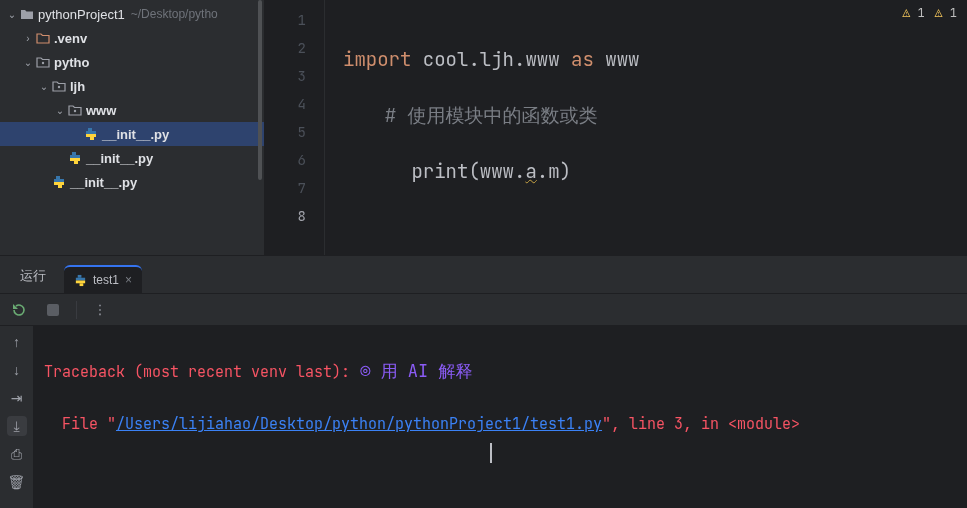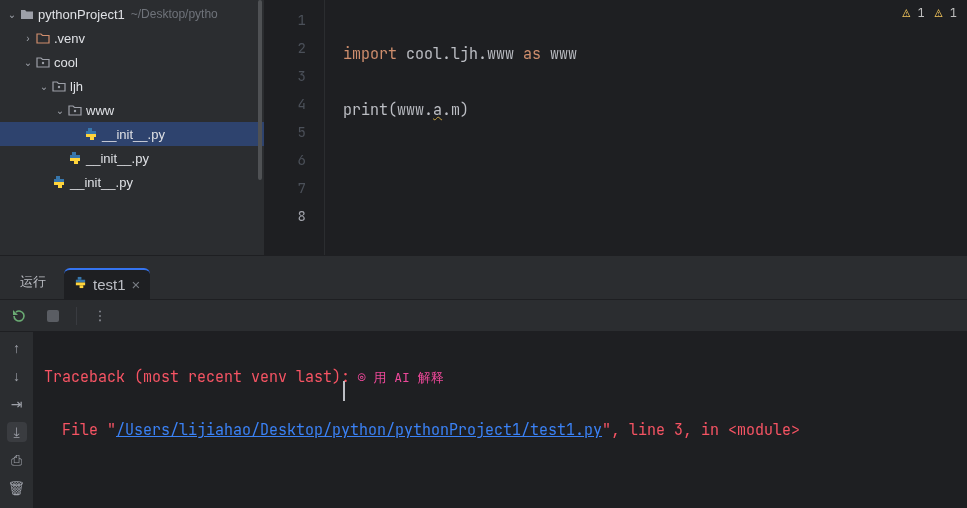--- a/index.html
+++ b/index.html
@@ -42,21 +42,21 @@
   }
   .tree-row.selected { background: #2e436e; }
   .chev {
     width: 12px;
     display: inline-flex;
     justify-content: center;
     color: #9da0a8;
     font-size: 10px;
   }
   .ico { width: 18px; display: inline-flex; align-items: center; justify-content: center; }
-  .tree-label { margin-left: 2px; color: #dfe1e5; }
+  .tree-label { margin-left: 2px; color: #dfe1e5; font-weight: bold; }
   .tree-path { color: #6f737a; margin-left: 6px; font-size: 12px; text-align: right; }
   .ind1 { padding-left: 22px; }
   .ind2 { padding-left: 38px; }
   .ind3 { padding-left: 54px; }
   .ind4 { padding-left: 70px; }
 
   .editor {
     flex: 1;
     background: #1e1f22;
     display: flex;
@@ -69,25 +69,26 @@
     border-right: 1px solid #2b2d30;
     color: #4b5059;
     text-align: right;
     padding-right: 18px;
     padding-top: 6px;
     font-size: 14px;
     line-height: 28px;
   }
   .gutter .active { color: #a1a3ab; }
   .code {
-    padding-top: 12px;
+    padding-top: 18px;
     padding-left: 18px;
-    font-size: 15px;
+    font-size: 19px;
     line-height: 28px;
     white-space: pre;
+    text-align: center;
   }
   .kw { color: #cf8e6d; }
   .id { color: #bcbec4; }
   .cmt { color: #7a7e85; }
   .fn { color: #bcbec4; }
   .squiggle { text-decoration: underline wavy #c9a544; text-decoration-thickness: 1px; }
   .caret {
     display: inline-block;
     width: 2px;
     height: 20px;
@@ -107,37 +108,37 @@
   .warn-tri { color: #f2c55c; font-size: 13px; }
 
   .bottom {
     flex: 1;
     background: #1e1f22;
     border-top: 1px solid #1e1f22;
     display: flex;
     flex-direction: column;
   }
   .run-tabs {
-    height: 44px;
+    height: 38px;
     background: #2b2d30;
     display: flex;
     align-items: flex-end;
     padding-left: 8px;
     border-bottom: 1px solid #1e1f22;
   }
   .run-title { color: #bcbec4; padding: 8px 12px; font-size: 13px; }
   .run-tab {
     display: flex;
-    align-items: flex-start;
+    align-items: flex-end;
     gap: 6px;
     padding: 6px 10px;
     background: #1e1f22;
     border-radius: 6px 6px 0 0;
     color: #bcbec4;
-    font-size: 15px;
+    font-size: 12px;
     border-top: 2px solid #3574f0;
     margin-left: 6px;
   }
   .run-tab .close { color: #7a7e85; cursor: pointer; }
   .run-toolbar {
     height: 32px;
     display: flex;
     align-items: center;
     gap: 12px;
     padding-left: 8px;
@@ -165,21 +166,21 @@
     font-family: "JetBrains Mono", Menlo, Consolas, monospace;
     font-size: 15px;
     line-height: 26px;
     padding: 6px 10px;
     white-space: pre;
     color: #bcbec4;
     overflow: hidden;
   }
   .err { color: #f75464; }
   .link { color: #3b82f6; text-decoration: underline; cursor: pointer; }
-  .ai-hint { color: #ec4899; font-size: 13px; }
+  .ai-hint { color: #8b5cf6; font-size: 17px; }
 
   svg { display: block; }
 </style>
 </head>
 <body>
 
 <div class="top">
   <div class="sidebar">
     <div class="tree">
       <div class="tree-row">
@@ -202,21 +203,21 @@
         <span class="tree-label">.venv</span>
       </div>
       <div class="tree-row ind1">
         <span class="chev">⌄</span>
         <span class="ico">
           <svg width="14" height="12" viewBox="0 0 14 12">
               <path fill="none" stroke="#9da0a8" stroke-width="1.2" d="M1 2h4l1.5 1.5H13V11H1z"></path>
               <circle cx="7" cy="7" r="1.2" fill="#9da0a8"></circle>
             </svg>
         </span>
-        <span class="tree-label">cool</span>
+        <span class="tree-label">pytho</span>
       </div>
       <div class="tree-row ind2">
         <span class="chev">⌄</span>
         <span class="ico">
           <svg width="14" height="12" viewBox="0 0 14 12">
               <path fill="none" stroke="#9da0a8" stroke-width="1.2" d="M1 2h4l1.5 1.5H13V11H1z"></path>
               <circle cx="7" cy="7" r="1.2" fill="#9da0a8"></circle>
             </svg>
         </span>
         <span class="tree-label">ljh</span>
@@ -281,20 +282,21 @@
       <div>2</div>
       <div>3</div>
       <div>4</div>
       <div>5</div>
       <div>6</div>
       <div>7</div>
       <div class="active">8</div>
     </div>
     <div class="code">
 <div><span class="kw">import</span> <span class="id">cool.ljh.www</span> <span class="kw">as</span> <span class="id">www</span></div>
+<div class="cmt"># 使用模块中的函数或类</div>
 <div><span class="fn">print</span><span class="id">(</span><span class="id">www.</span><span class="id squiggle">a</span><span class="id">.m</span><span class="id">)</span></div>
 <div>&nbsp;</div>
 <div>&nbsp;</div>
 <div>&nbsp;</div>
 <div>&nbsp;</div>
 <div><span class="caret"></span></div>
     </div>
   </div>
 </div>
 

